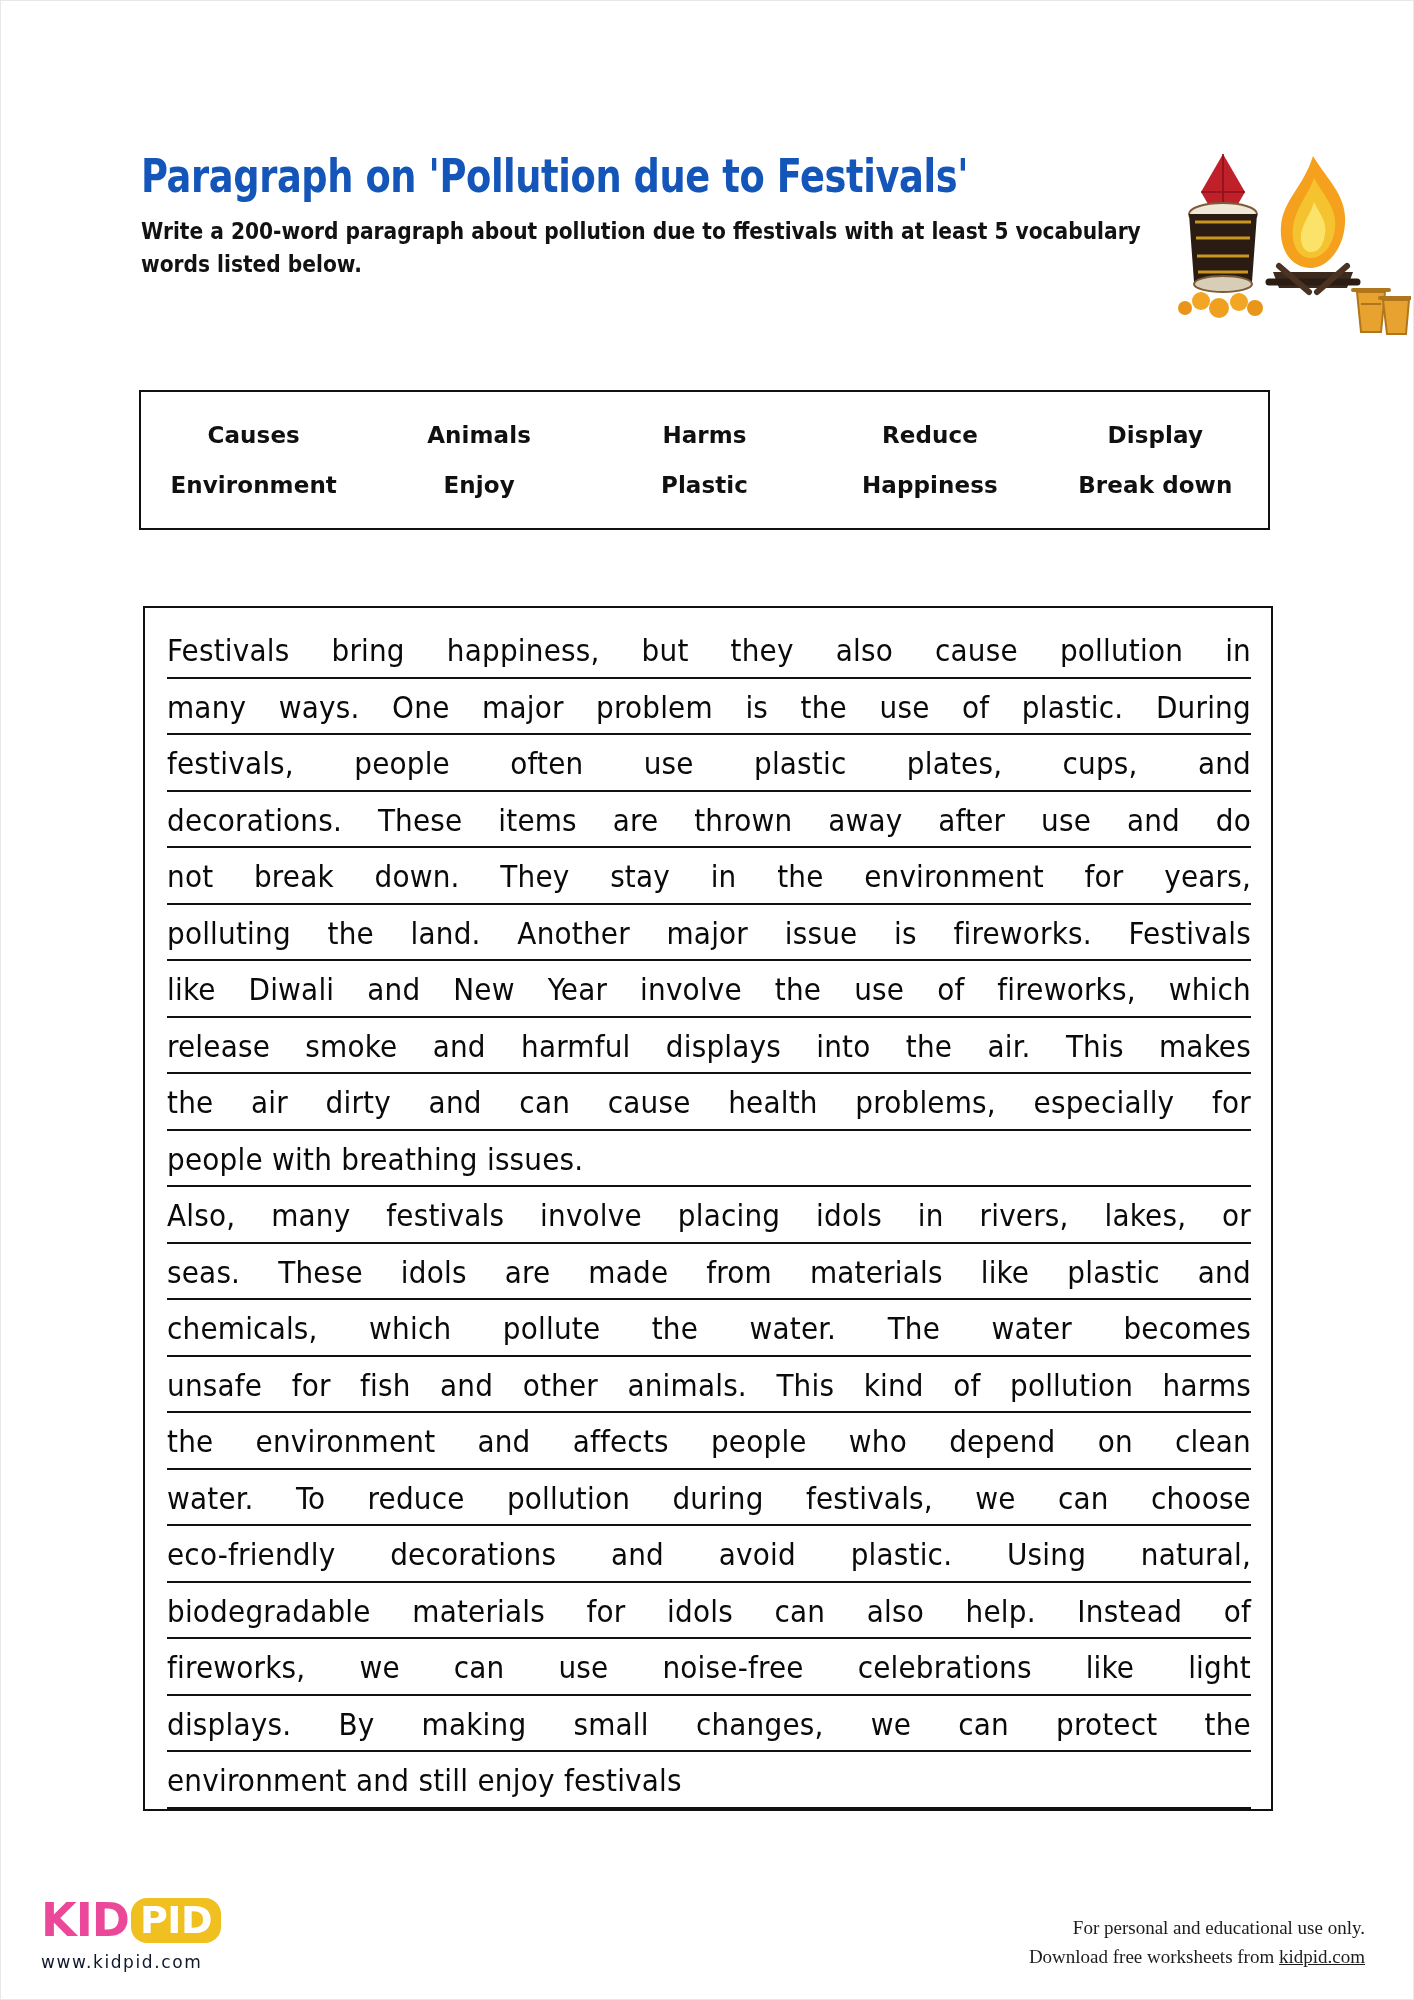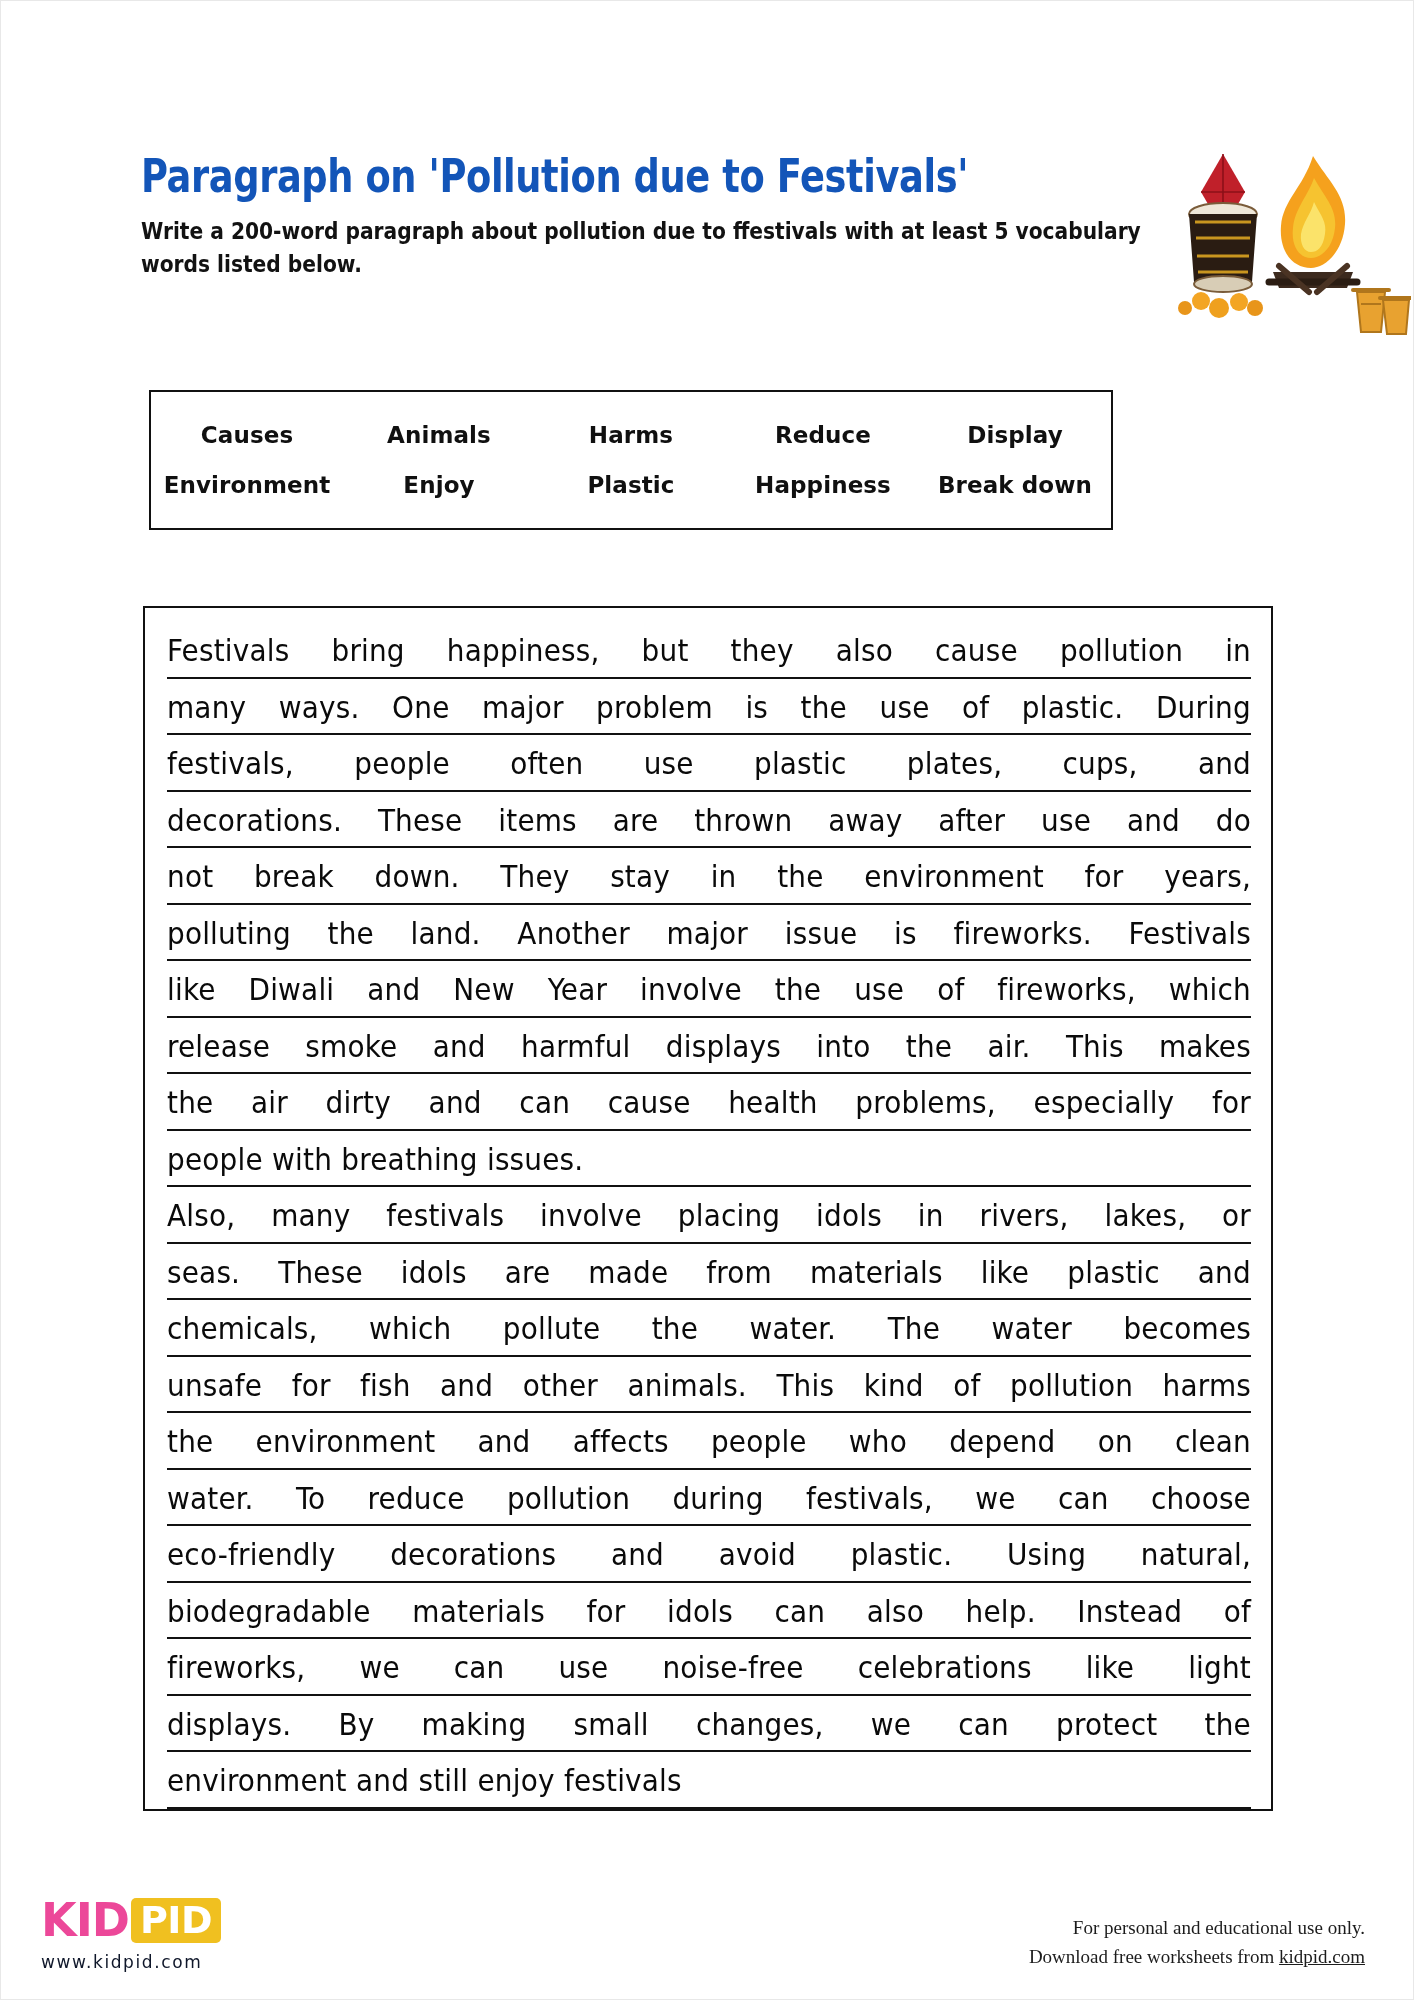--- a/index.html
+++ b/index.html
@@ -60,23 +60,23 @@
     position: absolute;
     left: 1160px;
     top: 95px;
     width: 250px;
     height: 280px;
   }
 
   
   #vocab-box {
     position: absolute;
-    left: 148px;
+    left: 138px;
     top: 389px;
-    width: 964px;
+    width: 1131px;
     height: 140px;
     border: 2.5px solid #111111;
     box-sizing: border-box;
     display: flex;
     flex-direction: column;
     justify-content: center;
   }
   .vocab-row {
     display: flex;
     width: 100%;
@@ -147,21 +147,21 @@
   #logo-kid {
     font-family: "DejaVu Sans", sans-serif;
     font-size: 46px;
     font-weight: 700;
     color: #ec4899;
     letter-spacing: -1px;
     line-height: 1;
   }
   #logo-pid-wrap {
     background: #f0c020;
-    border-radius: 5px;
+    border-radius: 16px;
     padding: 3px 9px 4px 9px;
     margin-left: 2px;
     display: inline-block;
   }
   #logo-pid {
     font-family: "DejaVu Sans", sans-serif;
     font-size: 38px;
     font-weight: 700;
     color: #ffffff;
     letter-spacing: -0.5px;

